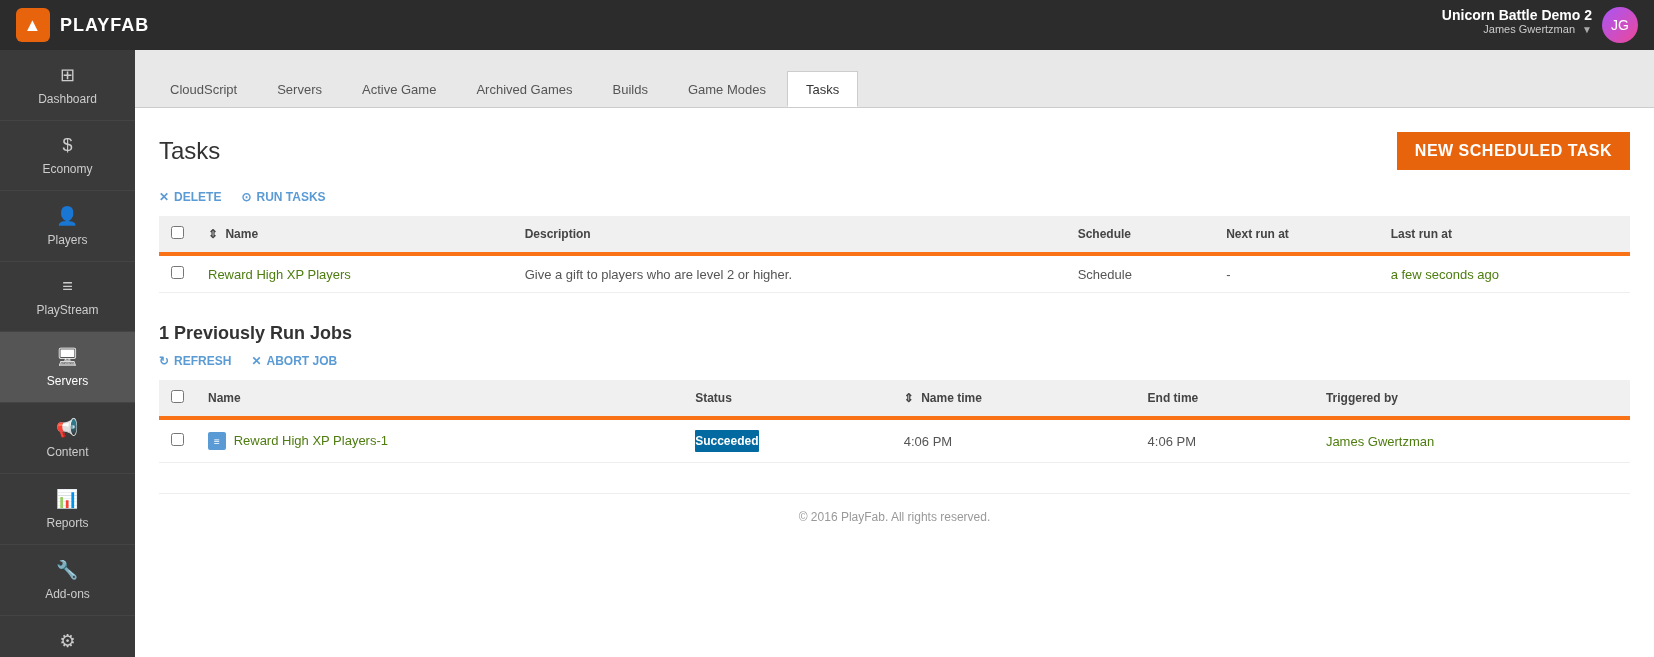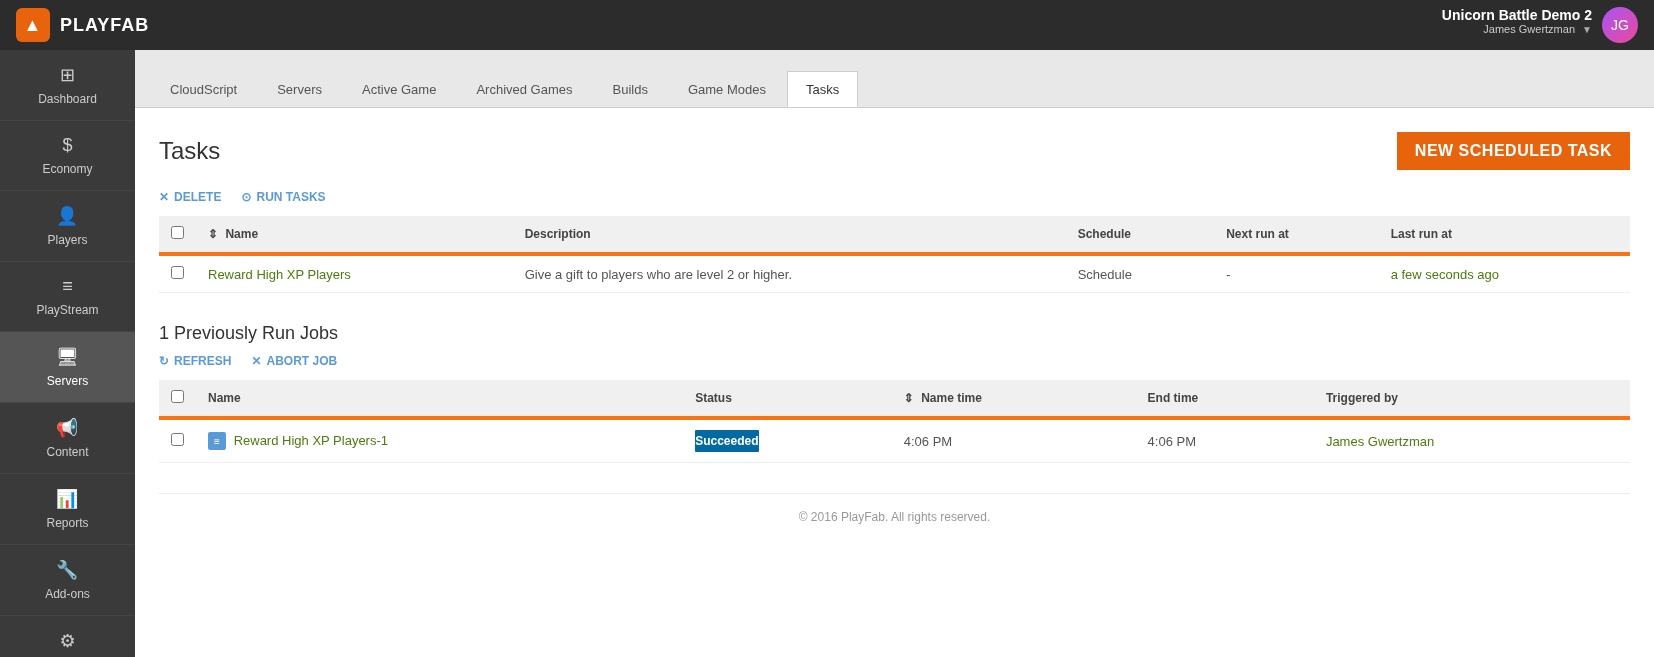--- a/index.html
+++ b/index.html
@@ -190,21 +190,21 @@
       font-size: 13px;
       color: #555;
     }
     .link-text { color: #4d7c0f; cursor: pointer; }
     .checkbox-cell { width: 30px; text-align: center; }
     input[type="checkbox"] { cursor: pointer; }
 
     
     .section-header {
       font-size: 18px;
-      font-weight: 400;
+      font-weight: 700;
       color: #333;
       margin: 20px 0 10px 0;
     }
 
     
     .status-badge {
       background: #0369a1;
       color: white;
       padding: 4px 0;
       border-radius: 1px;

